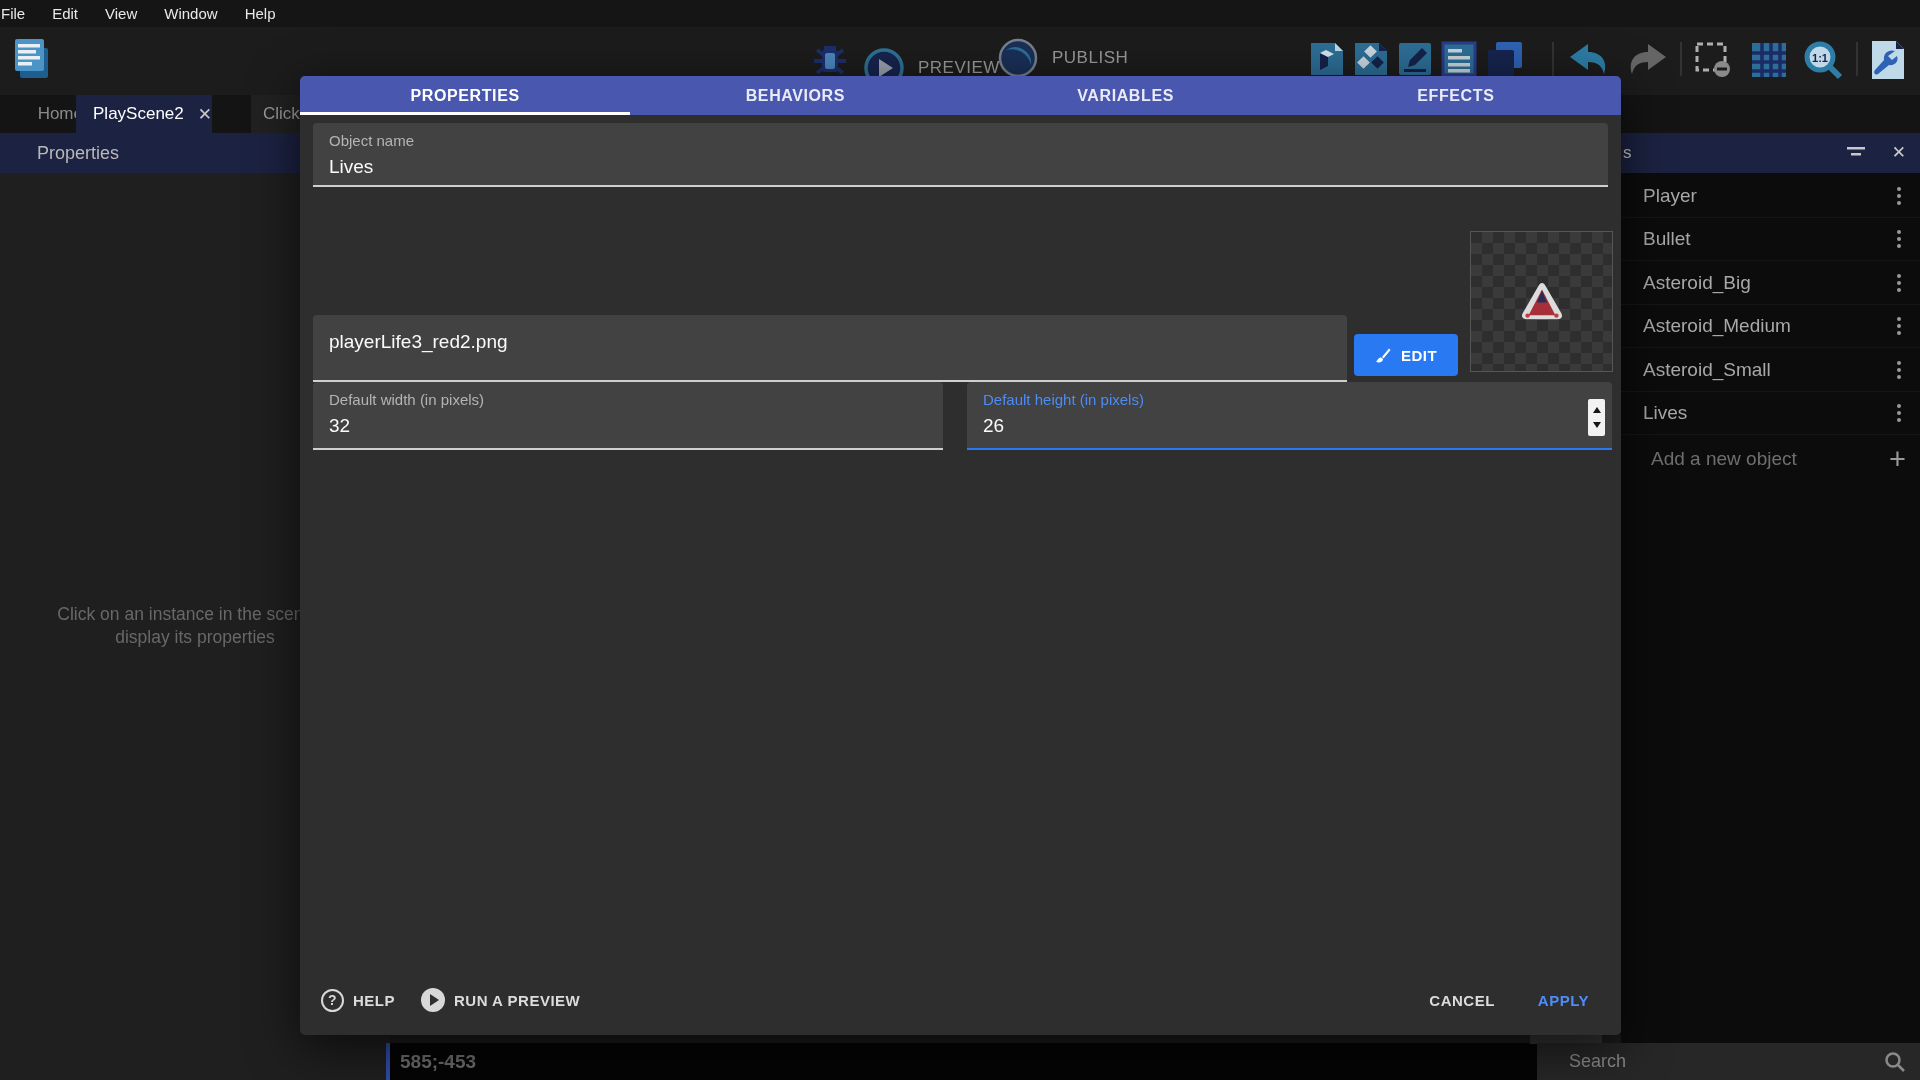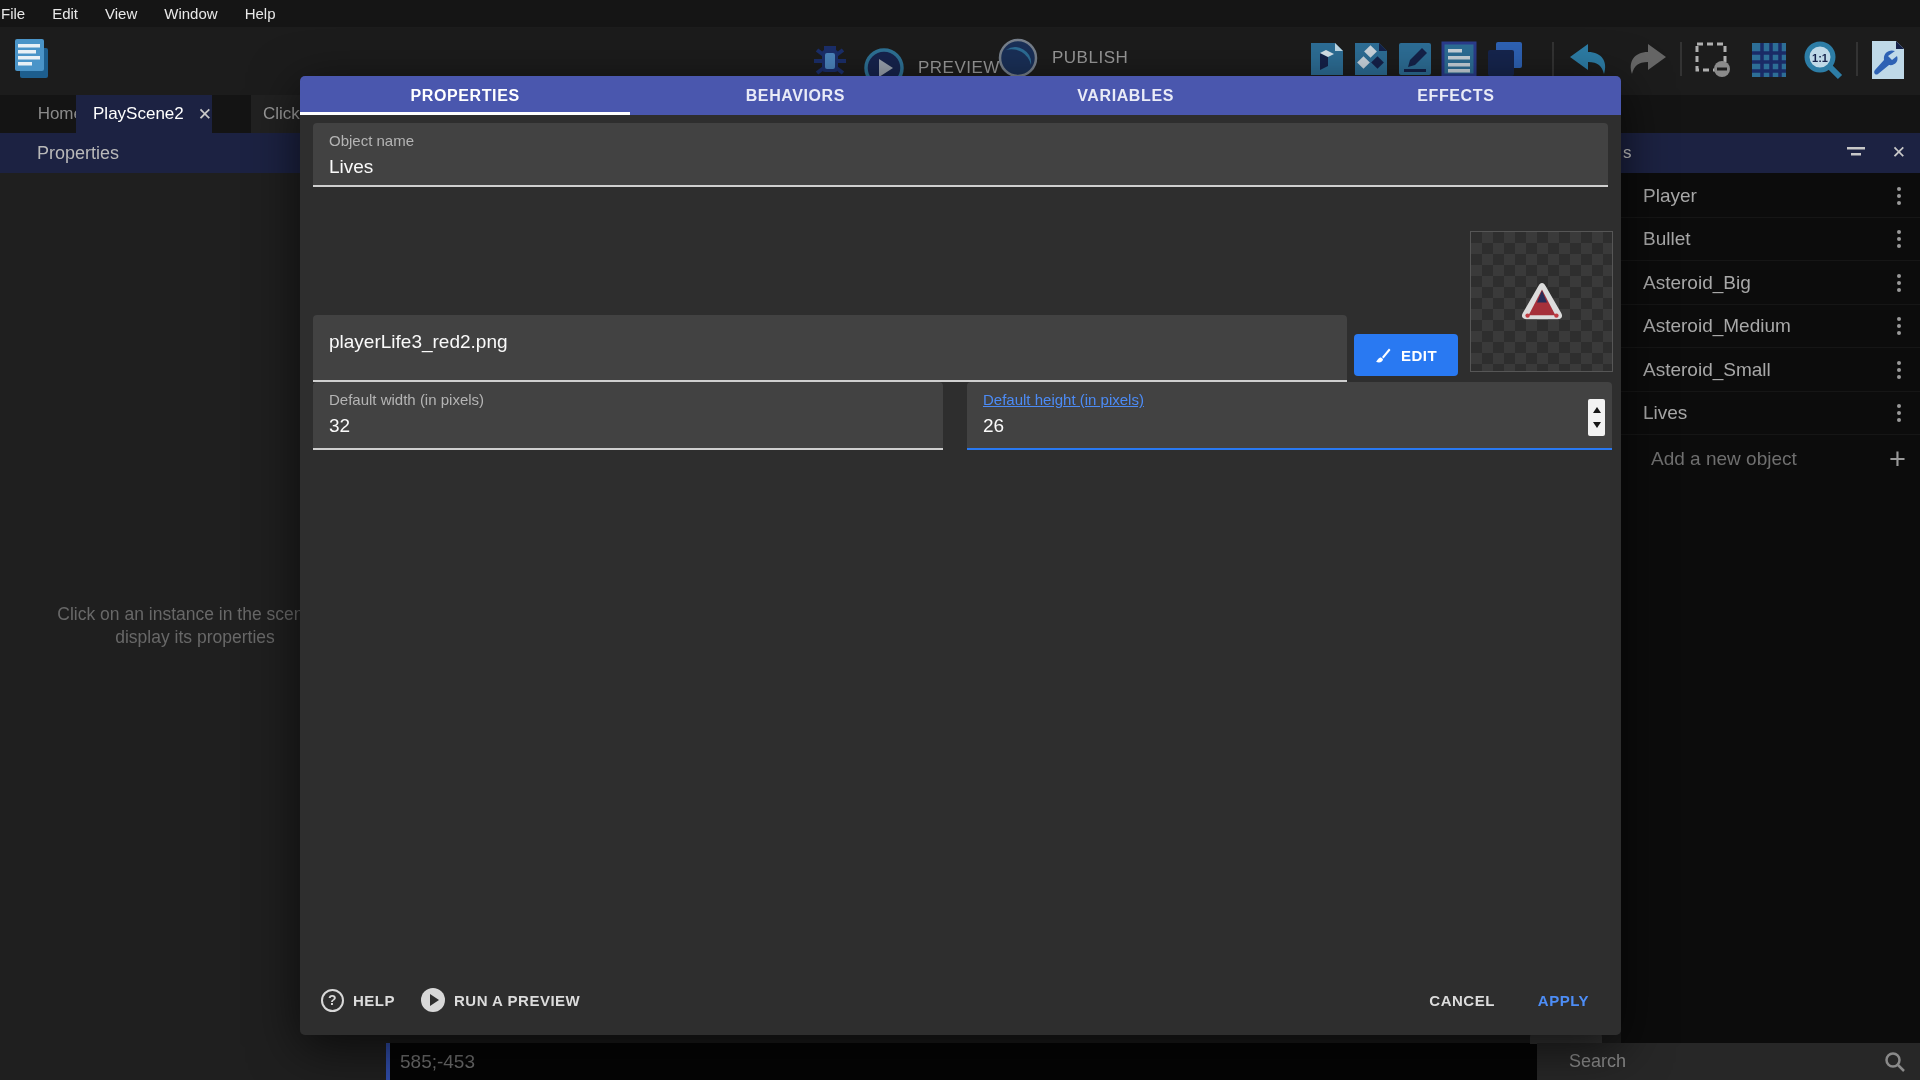--- a/index.html
+++ b/index.html
@@ -31,21 +31,21 @@
   #dialog-tabs { position:absolute; left:0; top:0; width:100%; height:39px; background:#4A57AE; border-radius:5px 5px 0 0; display:flex; }
   .dlg-tab { flex:1; display:flex; align-items:center; justify-content:center; color:#E9EBF7; font-size:16px; font-weight:bold; letter-spacing:0.6px; position:relative; cursor:pointer; }
   .dlg-tab.active { color:#FFFFFF; }
   .dlg-tab.active::after { content:""; position:absolute; left:0; bottom:0; width:100%; height:3px; background:#FFFFFF; }
   #dialog-body { position:absolute; left:0; top:39px; width:100%; height:920px; background:#2E2E2E; border-radius:0 0 5px 5px; }
 
   .field { position:absolute; background:#424242; border-radius:4px 4px 0 0; border-bottom:2px solid #CFCFCF; padding:9px 16px 0 16px; }
   .field .lbl { font-size:15px; color:#B4B4B4; }
   .field .val { font-size:19px; color:#FAFAFA; margin-top:7px; white-space:nowrap; }
   .field.focused { border-bottom-color:#2979F2; }
-  .field.focused .lbl { color:#4C8BF5;text-decoration:underline; }
+  .field.focused .lbl { color:#4C8BF5; }
 
   .spinner { position:absolute; right:7px; top:17px; width:17px; height:37px; background:#F2F2F2; border-radius:2px; display:flex; flex-direction:column; align-items:center; justify-content:space-evenly; }
   .spin-up { width:0; height:0; border-left:4px solid transparent; border-right:4px solid transparent; border-bottom:6px solid #161616; }
   .spin-down { width:0; height:0; border-left:4px solid transparent; border-right:4px solid transparent; border-top:6px solid #161616; }
 
   #edit-btn { position:absolute; left:1054px; top:219px; width:104px; height:42px; background:#2979F2; border-radius:4px; display:flex; align-items:center; justify-content:center; gap:9px; cursor:pointer; }
   #edit-btn span { color:#FFF; font-size:15px; font-weight:bold; letter-spacing:0.5px; }
 
   #img-preview { position:absolute; left:1170px; top:116px; width:143px; height:141px; border:1px solid #565656;
     background:repeating-conic-gradient(#3A3A3A 0% 25%, #2E2E2E 0% 50%); background-size:22px 22px;
@@ -60,21 +60,21 @@
   
   #objects-panel { left:1621px; top:133px; width:299px; height:910px; background:#0C0C0C; }
   .obj-row { position:absolute; left:0; width:299px; height:43px; display:flex; align-items:center; border-bottom:1px solid #161616; }
   .obj-row .name { color:#A8A8A8; font-size:19px; margin-left:22px; }
   .dots { position:absolute; right:19px; display:flex; flex-direction:column; gap:3px; }
   .dots i { width:4px; height:4px; background:#9A9A9A; border-radius:50%; }
   .plus { position:absolute; right:14px; color:#9A9A9A; font-size:29px; font-weight:normal; line-height:1; }
 
   
   #coords-bar { left:390px; top:1043px; width:1147px; height:37px; background:#050505; display:flex; align-items:center; }
-  #coords-bar span { color:#6C6C6C; font-size:19px; font-weight:normal; margin-left:10px; }
+  #coords-bar span { color:#6C6C6C; font-size:19px; font-weight:bold; margin-left:10px; }
   #search-bar { left:1537px; top:1043px; width:383px; height:37px; background:#272727; display:flex; align-items:center; }
   #search-bar input { background:transparent; border:none; outline:none; color:#C8C8C8; font-size:18px; padding-left:32px; width:320px; font-family:"Liberation Sans", sans-serif; }
   #search-bar input::placeholder { color:#8A8A8A; }
 
   svg { display:block; }
 </style>
 </head>
 <body>
 
 <div id="screen">

